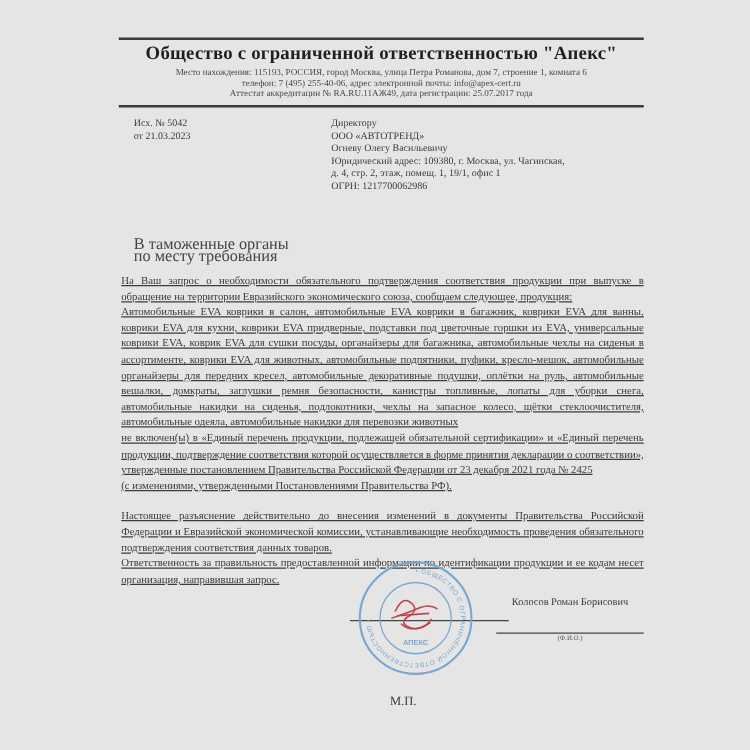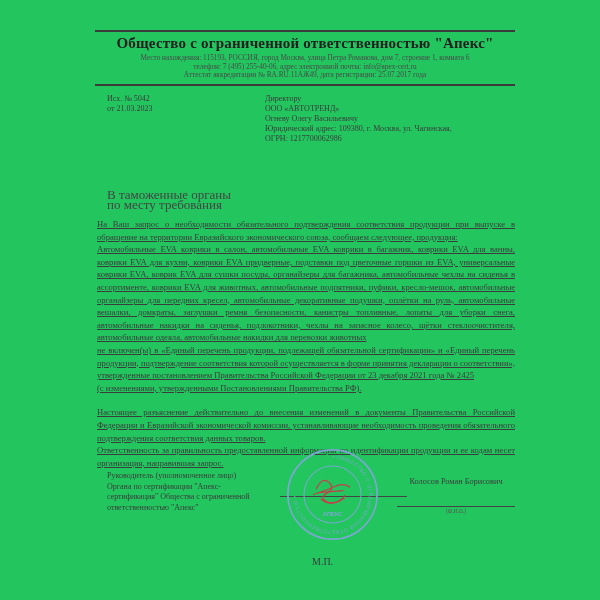--- a/index.html
+++ b/index.html
@@ -1,17 +1,17 @@
 <!DOCTYPE html>
 <html><head>
 <meta charset="utf-8">
 <style>
   html,body{margin:0;padding:0;background:#ffffff;}
   .page{
-    position:relative;width:600px;height:600px;background:#22c55e;
+    position:relative;width:600px;height:600px;background:#e5e5e5;
     font-family:"Liberation Serif","DejaVu Serif",serif;color:#333;overflow:hidden;
   }
   
   .letterhead{
     position:absolute;left:95px;top:30px;width:420px;
     border-top:2px solid #3a3a3a;border-bottom:2px solid #3a3a3a;
     text-align:center;padding:2px 0 4px;
   }
   .org-name{font-size:15px;font-weight:bold;color:#1f1f1f;margin:1px 0 2px;letter-spacing:0.2px;}
   .lh-line{font-size:7.3px;line-height:8.6px;color:#4a4a4a;}
@@ -52,45 +52,40 @@
   <div class="ref-block">
     <div>Исх. № 5042</div>
     <div>от 21.03.2023</div>
   </div>
 
   <div class="recipient">
     <div>Директору</div>
     <div>ООО «АВТОТРЕНД»</div>
     <div>Огневу Олегу Васильевичу</div>
     <div>Юридический адрес: 109380, г. Москва, ул. Чагинская,</div>
+    <div>д. 4, стр. 2, этаж, помещ. 1, 19/1, офис 1</div>
     <div>ОГРН: 1217700062986</div>
   </div>
 
 
   <div class="addressee">
     <div>В таможенные органы</div>
     <div>по месту требования</div>
   </div>
 
   <div class="body-text">
     <p>На Ваш запрос о необходимости обязательного подтверждения соответствия продукции при выпуске в обращение на территории Евразийского экономического союза, сообщаем следующее, продукция:</p>
     <p>Автомобильные EVA коврики в салон, автомобильные EVA коврики в багажник, коврики EVA для ванны, коврики EVA для кухни, коврики EVA придверные, подставки под цветочные горшки из EVA, универсальные коврики EVA, коврик EVA для сушки посуды, органайзеры для багажника, автомобильные чехлы на сиденья в ассортименте, коврики EVA для животных, автомобильные подпятники, пуфики, кресло-мешок, автомобильные органайзеры для передних кресел, автомобильные декоративные подушки, оплётки на руль, автомобильные вешалки, домкраты, заглушки ремня безопасности, канистры топливные, лопаты для уборки снега, автомобильные накидки на сиденья, подлокотники, чехлы на запасное колесо, щётки стеклоочистителя, автомобильные одеяла, автомобильные накидки для перевозки животных</p>
     <p>не включен(ы) в «Единый перечень продукции, подлежащей обязательной сертификации» и «Единый перечень продукции, подтверждение соответствия которой осуществляется в форме принятия декларации о соответствии», утвержденные постановлением Правительства Российской Федерации от 23 декабря 2021 года № 2425</p>
     <p>(с изменениями, утвержденными Постановлениями Правительства РФ).</p>
     <p class="gap">Настоящее разъяснение действительно до внесения изменений в документы Правительства Российской Федерации и Евразийской экономической комиссии, устанавливающие необходимость проведения обязательного подтверждения соответствия данных товаров.</p>
     <p>Ответственность за правильность предоставленной информации по идентификации продукции и ее кодам несет организация, направившая запрос.</p>
   </div>
 
   <div class="sig-area">
-    <div class="position-text">
-      <div>Руководитель (уполномоченное лицо)</div>
-      <div>Органа по сертификации "Апекс-</div>
-      <div>сертификация" Общества с ограниченной</div>
-      <div>ответственностью "Апекс"</div>
-    </div>
 
     <div class="sig-line"></div>
 
     <svg class="stamp" viewBox="0 0 100 100">
       <circle cx="50" cy="50" r="47" fill="none" stroke="#7aa7cf" stroke-width="1.8"></circle>
       <circle cx="50" cy="50" r="30" fill="none" stroke="#7aa7cf" stroke-width="1.1"></circle>
       <defs>
         <path id="ringPath" d="M 50,12 A 38,38 0 1 1 49.99,12" fill="none"></path>
       </defs>
       <text fill="#7aa7cf" font-size="5.4" font-family="Liberation Sans, sans-serif" letter-spacing="0.6">

